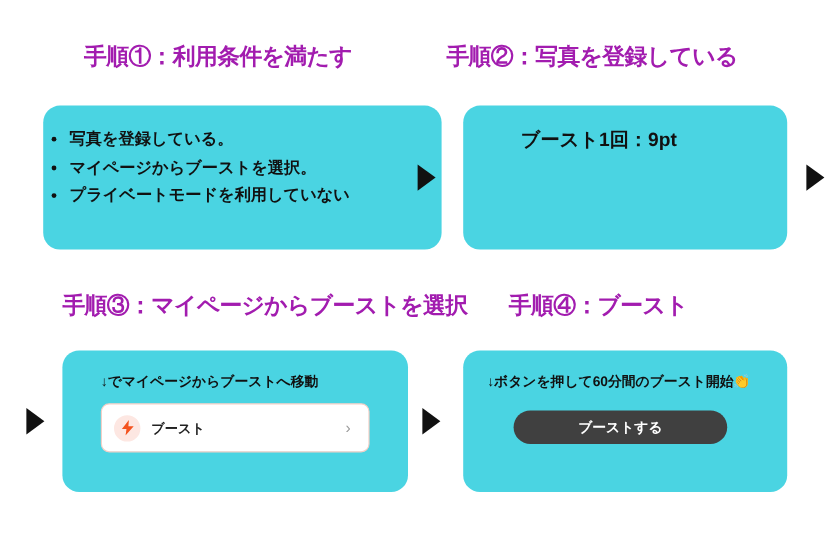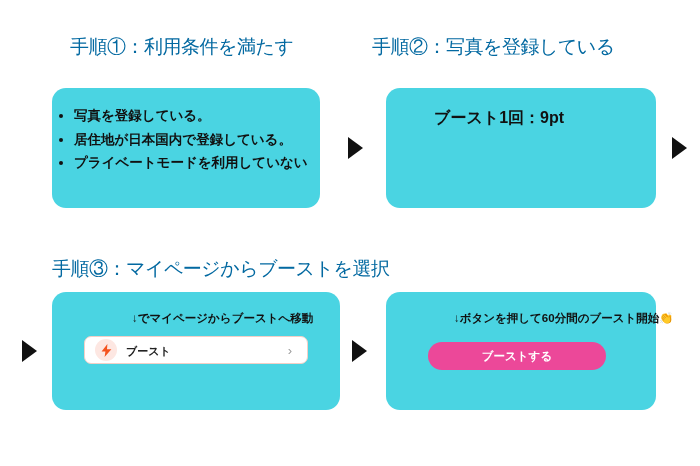--- a/index.html
+++ b/index.html
@@ -14,22 +14,22 @@
     font-family: "Liberation Sans", sans-serif;
     overflow: hidden;
   }
   .canvas {
     position: relative;
     width: 700px;
     height: 466px;
   }
   .step-title {
     position: absolute;
-    font-weight: normal;
-    color: #0369a1;
+    font-weight: bold;
+    color: #a21caf;
     font-size: 19px;
     letter-spacing: -0.5px;
     white-space: nowrap;
   }
   .panel {
     position: absolute;
     background: #4ad4e2;
     border-radius: 14px;
   }
   
@@ -64,21 +64,20 @@
     border-top: 11px solid transparent;
     border-bottom: 11px solid transparent;
     border-left: 15px solid #111111;
   }
   .note {
     position: absolute;
     font-size: 11.5px;
     font-weight: bold;
     color: #111111;
     white-space: nowrap;
-    margin-left: 48px;
   }
   
   .card {
     position: absolute;
     background: #ffffff;
     border: 1px solid #f3cfc6;
     border-radius: 7px;
     display: flex;
     align-items: center;
     padding: 0 10px;
@@ -114,71 +113,72 @@
     width: 14px;
     display: flex;
     align-items: center;
     justify-content: center;
     color: #9b9b9b;
     font-size: 13px;
   }
   
   .cta {
     position: absolute;
-    background: #ec4899;
+    background: #404040;
     border-radius: 18px;
     display: flex;
     align-items: center;
     justify-content: center;
     color: #ffffff;
     font-size: 11.5px;
     font-weight: bold;
   }
 </style>
 </head>
 <body>
 
 <div class="canvas">
 
   <div class="step-title" style="left:70px; top:34px;">手順①：利用条件を満たす</div>
-  <div class="panel" style="left:52px; top:88px; width:268px; height:120px;">
+  <div class="panel" style="left:36px; top:88px; width:332px; height:120px;">
     <ul class="bullets" style="margin-top:16px;">
       <li>写真を登録している。</li>
-      <li>居住地が日本国内で登録している。</li>
+      <li>マイページからブーストを選択。</li>
       <li>プライベートモードを利用していない</li>
     </ul>
   </div>
 
   <div class="arrow" style="left:348px; top:137px;"></div>
 
   <div class="step-title" style="left:372px; top:34px;">手順②：写真を登録している</div>
   <div class="panel" style="left:386px; top:88px; width:270px; height:120px;">
     <ul class="price-list" style="margin:16px 0 0 48px;">
       <li>ブースト1回：9pt</li>
     </ul>
   </div>
 
   <div class="arrow" style="left:672px; top:137px;"></div>
 
-  <div class="step-title" style="left:52px; top:256px;">手順③：マイページからブーストを選択</div>
+  <div class="step-title" style="left:52px; top:242px;">手順③：マイページからブーストを選択</div>
   <div class="panel" style="left:52px; top:292px; width:288px; height:118px;"></div>
   <div class="note" style="left:84px; top:311px;">↓でマイページからブーストへ移動</div>
-  <div class="card" style="left:84px; top:336px; width:224px; height:28px;">
+  <div class="card" style="left:84px; top:336px; width:224px; height:41px;">
     <span class="card-icon">
       <svg width="11" height="13" viewBox="0 0 11 13" aria-hidden="true">
         <polygon points="6.4,0 0.6,7.4 4.4,7.4 3.6,13 10.4,5.2 6.0,5.2" fill="#f4531f"></polygon>
       </svg>
     </span>
     <span class="card-text">
       <span class="card-title">ブースト</span>
     </span>
     <span class="chev">›</span>
   </div>
 
   <div class="arrow" style="left:22px; top:340px;"></div>
 
   <div class="arrow" style="left:352px; top:340px;"></div>
 
+  <div class="step-title" style="left:424px; top:242px;">手順④：ブースト</div>
   <div class="panel" style="left:386px; top:292px; width:270px; height:118px;"></div>
   <div class="note" style="left:406px; top:311px;">↓ボタンを押して60分間のブースト開始👏</div>
   <div class="cta" style="left:428px; top:342px; width:178px; height:28px;">ブーストする</div>
 
 </div>
 
 </body></html>

